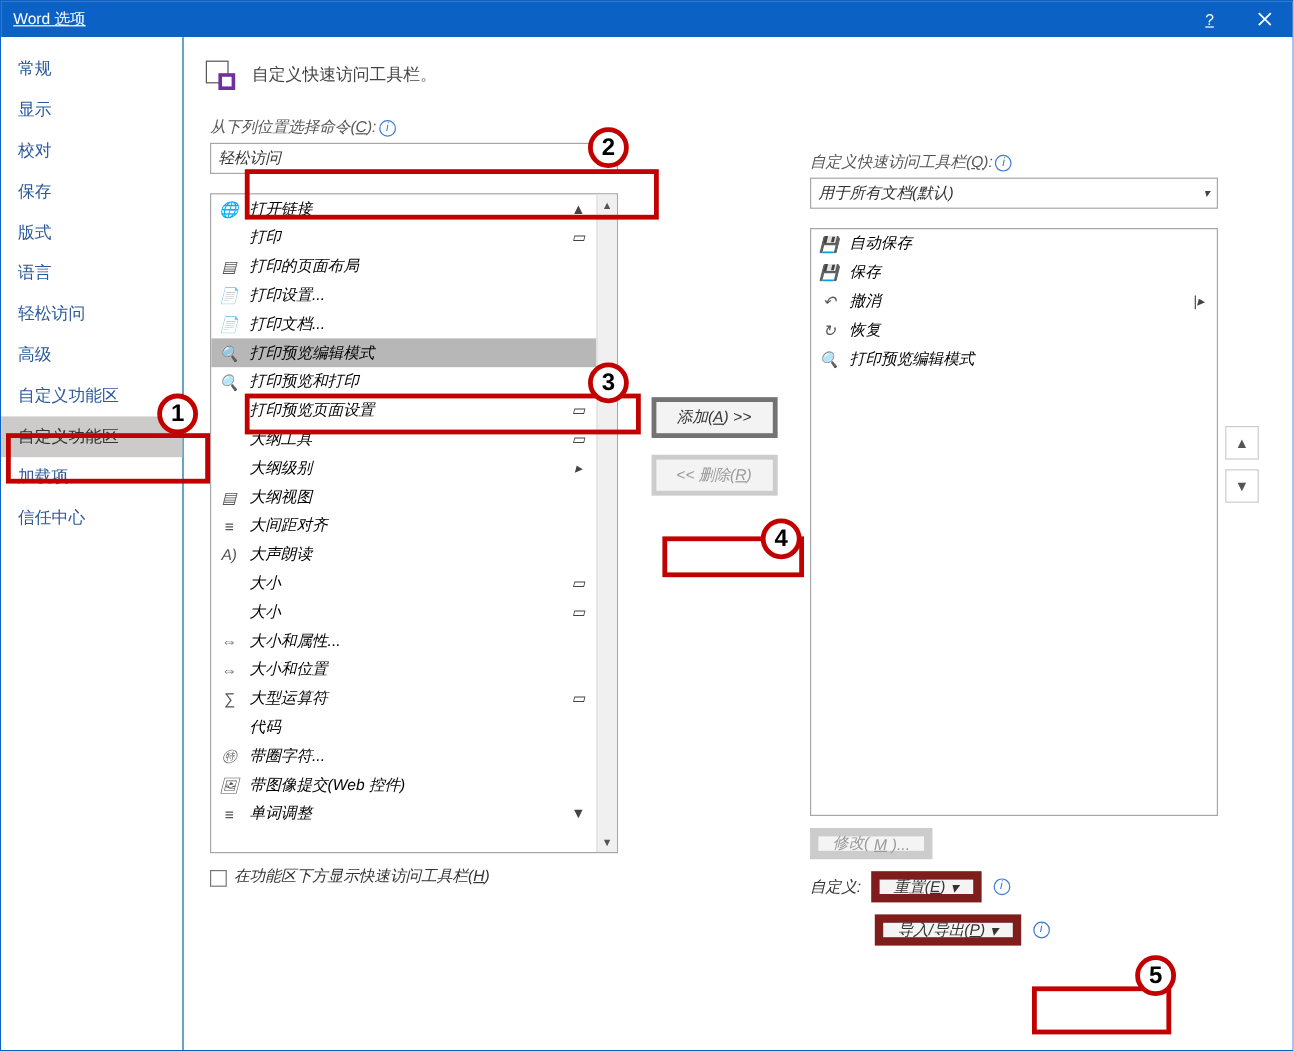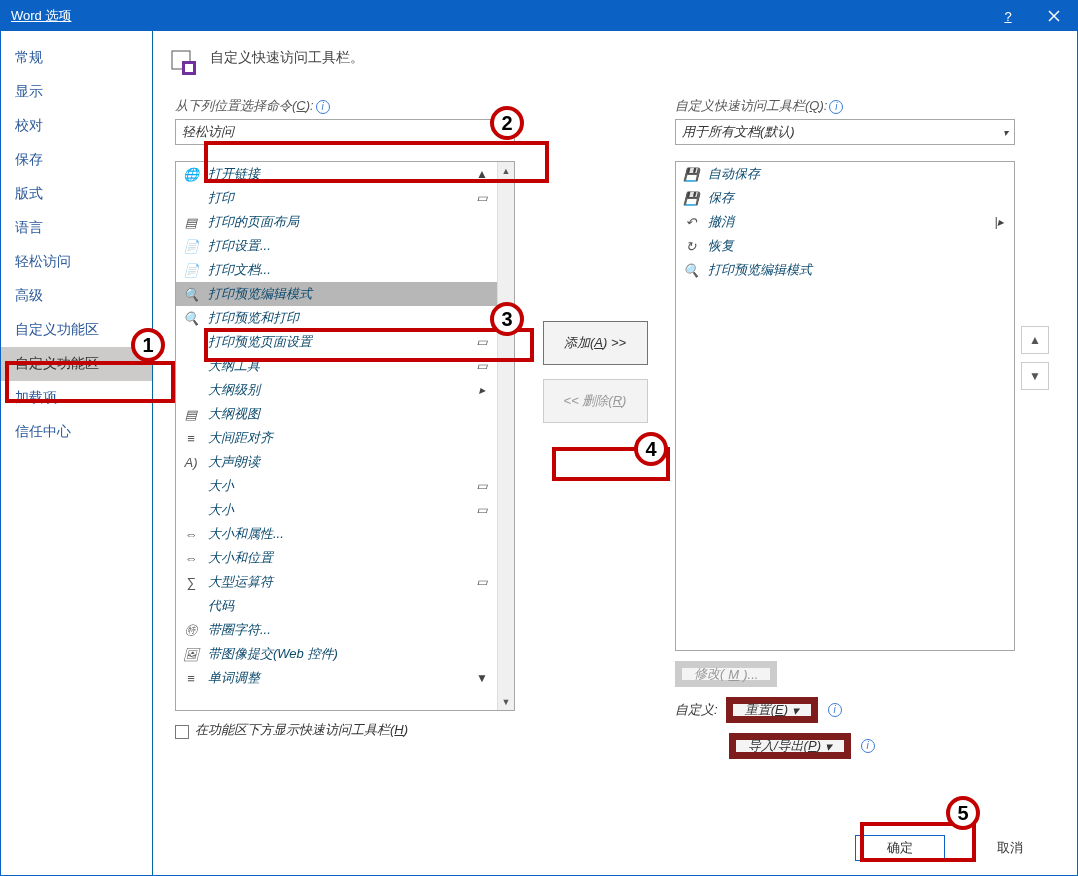--- a/index.html
+++ b/index.html
@@ -43,21 +43,21 @@
   cursor: pointer;
 }
 .side-item.selected { background: #cccbca; color: #333; }
 .main {
   flex: 1;
   padding: 18px 22px 10px 22px;
   position: relative;
   display: flex;
   flex-direction: column;
 }
-.heading-row { display: flex; align-items: flex-start; gap: 10px; margin-bottom: 20px; margin-left: -5px;}
+.heading-row { display: flex; align-items: center; gap: 10px; margin-bottom: 20px; margin-left: -5px;}
 .heading-icon { width: 30px; height: 28px; position: relative; }
 .heading-text { font-size: 14px; color: #444; }
 .cols { display: flex; gap: 20px; align-items: flex-start; font-style: italic; }
 .col-left { width: 340px; }
 .col-mid { width: 120px; display: flex; flex-direction: column; align-items: center; justify-content: center; height: 550px; gap: 14px; }
 .col-right { width: 340px; }
 .lbl { font-size: 13px; color: #555; margin-bottom: 4px;}
 .info-icon {
   display:inline-block; width:14px;height:14px;border:1px solid #3a7bd5;border-radius:50%;
   color:#3a7bd5;font-size:10px;line-height:12px;text-align:center;vertical-align:middle;margin-left:2px;
@@ -91,25 +91,25 @@
 }
 .sb-btn { width: 17px; height: 17px; display: flex;align-items:center;justify-content:center; font-size:9px; color:#555;}
 .sb-track { flex:1; position:relative; }
 .list-row {
   display: flex; align-items: center; gap: 8px;
   height: 24px;
   padding: 0 6px;
 }
 .list-row.selected { background: #b7b7b7; }
 .list-row .icon-cell { width: 18px; text-align:center; color:#555}
-.list-row .txt { flex:1; font-size:13px; color:#0c4a6e; white-space: nowrap; overflow: hidden; }
+.list-row .txt { flex:1; font-size:13px; color:#000000; white-space: nowrap; overflow: hidden; }
 .list-row .right-glyph { width:18px; font-size:12px; color:#444; text-align:center;}
 .mid-btn {
-  width: 105px; height: 44px;
-  border: 1px solid #737373; background: #f3f3f3;
+  width: 105px; height: 34px;
+  border: 4px solid #737373; background: #f3f3f3;
   font-size: 13px; color:#333;
   display:flex;align-items:center;justify-content:center;
 }
 .mid-btn.disabled { color:#999; border-color:#ccc;}
 .right-listbox {
   margin-top: 16px;
   border: 1px solid #a7a7a7;
   height: 490px;
   overflow: hidden;
   display:flex;
@@ -315,21 +315,21 @@
 
         <div class="col-mid">
           <div class="mid-btn">
             <span><span>添加(</span><u>A</u><span>) &gt;&gt;</span></span>
           </div>
           <div class="mid-btn disabled">
             <span><span>&lt;&lt; 删除(</span><u>R</u><span>)</span></span>
           </div>
         </div>
 
-        <div style="display:flex;">
+        <div style="display:flex;margin-top:29px;">
           <div class="col-right">
             <div class="lbl">
               <span>自定义快速访问工具栏(</span><u>Q</u><span>):</span><span class="info-icon">i</span>
             </div>
             <div class="dropdown">
               <span>用于所有文档(默认)</span>
               <span class="arrow">▾</span>
             </div>
             <div class="right-listbox">
               <div class="list-inner" id="right-list">
@@ -383,24 +383,20 @@
               </div>
             </div>
           </div>
           <div class="reorder-col">
             <div class="reorder-btn">▲</div>
             <div class="reorder-btn">▼</div>
           </div>
         </div>
       </div>
 
-      <div class="footer">
-        <div class="btn primary">确定</div>
-        <div class="btn" style="border:none;background:transparent;">取消</div>
-      </div>
     </div>
   </div>
 </div>
 
 <div class="callout" style="left:131px;top:328px;">1</div>
 <div class="redbox" style="left:5px;top:361px;width:170px;height:42px;"></div>
 
 <div class="callout" style="left:490px;top:106px;">2</div>
 <div class="redbox" style="left:204px;top:141px;width:345px;height:42px;"></div>
 

